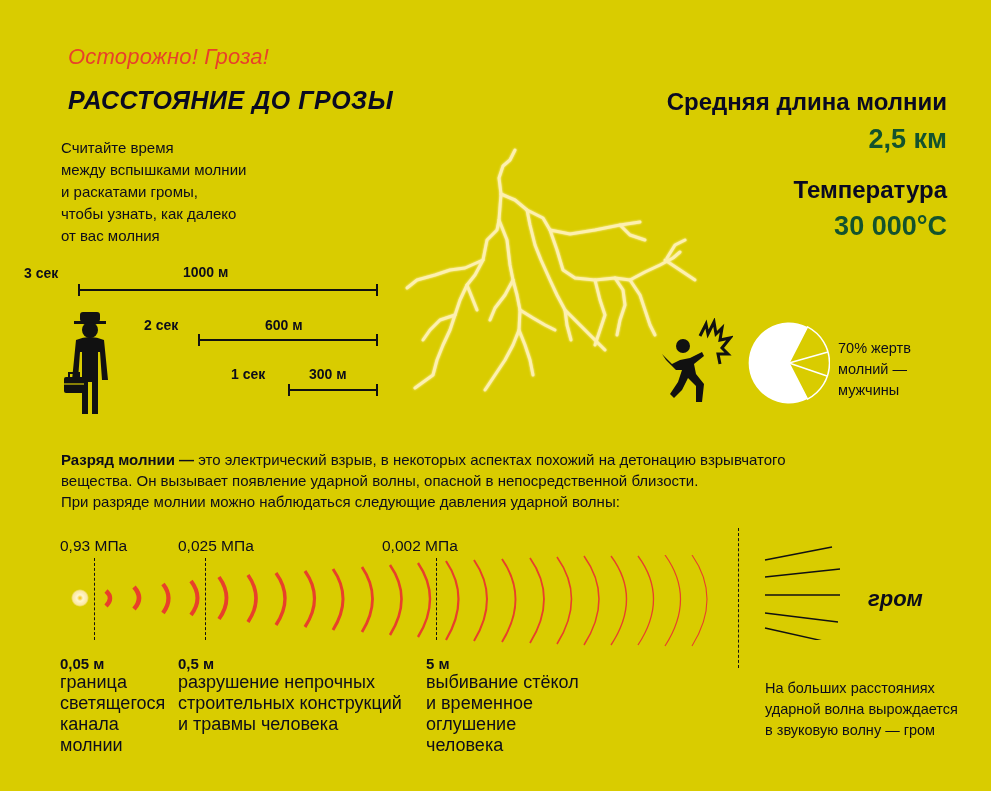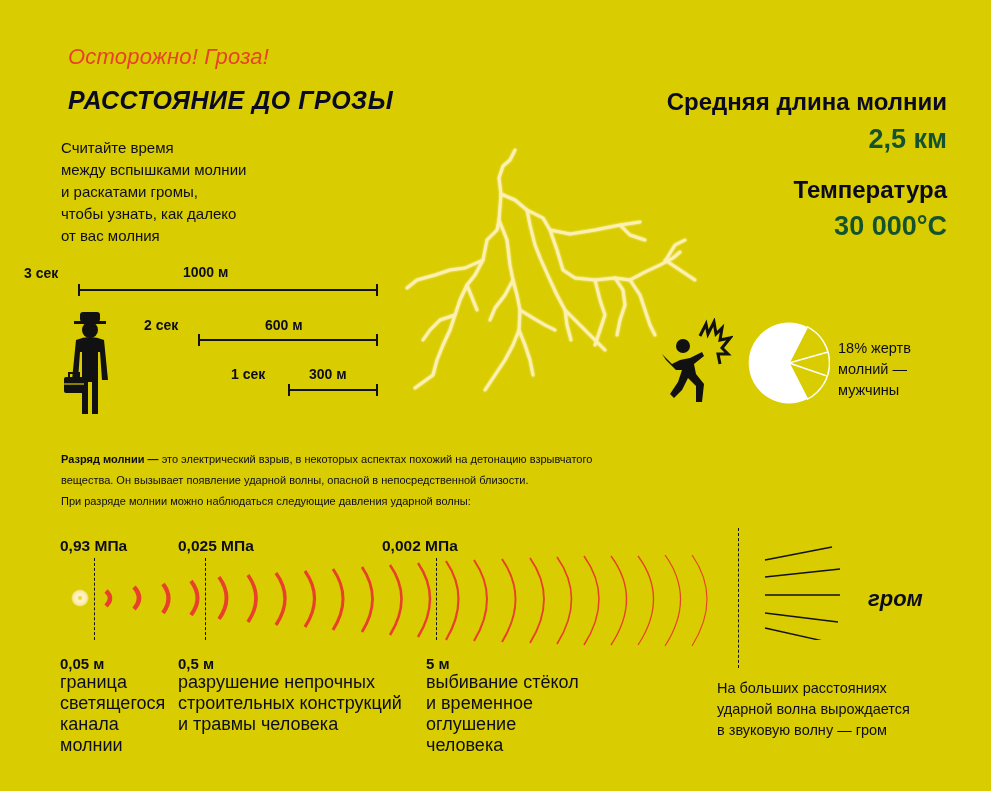--- a/index.html
+++ b/index.html
@@ -42,43 +42,43 @@
     width: 260px;
   }
   .intro span { display: block; }
   .seclabel { font-size: 14px; font-weight: bold; }
   .scale-line {
     height: 2px; background: #111;
   }
   .tick { width: 2px; height: 12px; background: #111; }
   .para {
     left: 61px; top: 449px;
-    font-size: 11px; line-height: 21px;
+    font-size: 15px; line-height: 21px;
     width: 880px;
   }
   .para b { font-weight: bold; }
   .para span { display: block; }
   .press {
-    font-size: 15.5px; font-weight: bold; top: 537px;
+    font-size: 15.5px; font-weight: normal; top: 537px;
   }
   .dash {
     width: 0; border-left: 1.5px dashed #111;
   }
   .dist-title { font-size: 15px; font-weight: bold; }
   .dist-desc { font-size: 18px; line-height: 21px; }
   .dist-desc span { display: block; }
   .grom {
     left: 868px; top: 586px;
     font-size: 22px; font-weight: bold; font-style: italic;
   }
   .far {
     left: 717px; top: 678px;
     font-size: 14.5px; line-height: 21px;
   }
-  .far span { display: block; }
+  .far span { display: block; margin-left: 48px; }
   .pie-caption {
     left: 838px; top: 338px;
     font-size: 14.5px; line-height: 21px;
   }
   .pie-caption span { display: block; }
 </style>
 </head>
 <body>
 
 <div class="abs kicker">Осторожно! Гроза!</div>
@@ -165,21 +165,21 @@
   <path d="M4 36 L14 46 L22 42 L32 40 L44 34 L46 38 L36 46 L38 56 L46 66 L44 84 L38 84 L38 68 L30 60 L24 72 L16 80 L12 76 L20 64 L24 52 L18 52 L8 42 Z" fill="#111"></path>
 </svg>
 
 <svg class="abs" style="left:748px;top:322px" width="82" height="82" viewBox="0 0 82 82">
   <path d="M41 41 L59.5 4.9 A40.5 40.5 0 1 0 59.5 77.1 Z" fill="#ffffff"></path>
   <path d="M41 41 L59.5 4.9 A40.5 40.5 0 0 1 81.5 41 A40.5 40.5 0 0 1 59.5 77.1 Z" fill="none" stroke="#ffffff" stroke-width="1.5"></path>
   <line x1="41" y1="41" x2="80" y2="30" stroke="#ffffff" stroke-width="1.5"></line>
   <line x1="41" y1="41" x2="79" y2="54" stroke="#ffffff" stroke-width="1.5"></line>
 </svg>
 <div class="abs pie-caption">
-  <span>18% жертв</span>
+  <span>70% жертв</span>
   <span>молний —</span>
   <span>мужчины</span>
 </div>
 
 <div class="abs para">
   <span><b>Разряд молнии —</b><span style="display:inline"> это электрический взрыв, в некоторых аспектах похожий на детонацию взрывчатого</span></span>
   <span>вещества. Он вызывает появление ударной волны, опасной в непосредственной близости.</span>
   <span>При разряде молнии можно наблюдаться следующие давления ударной волны:</span>
 </div>
 

